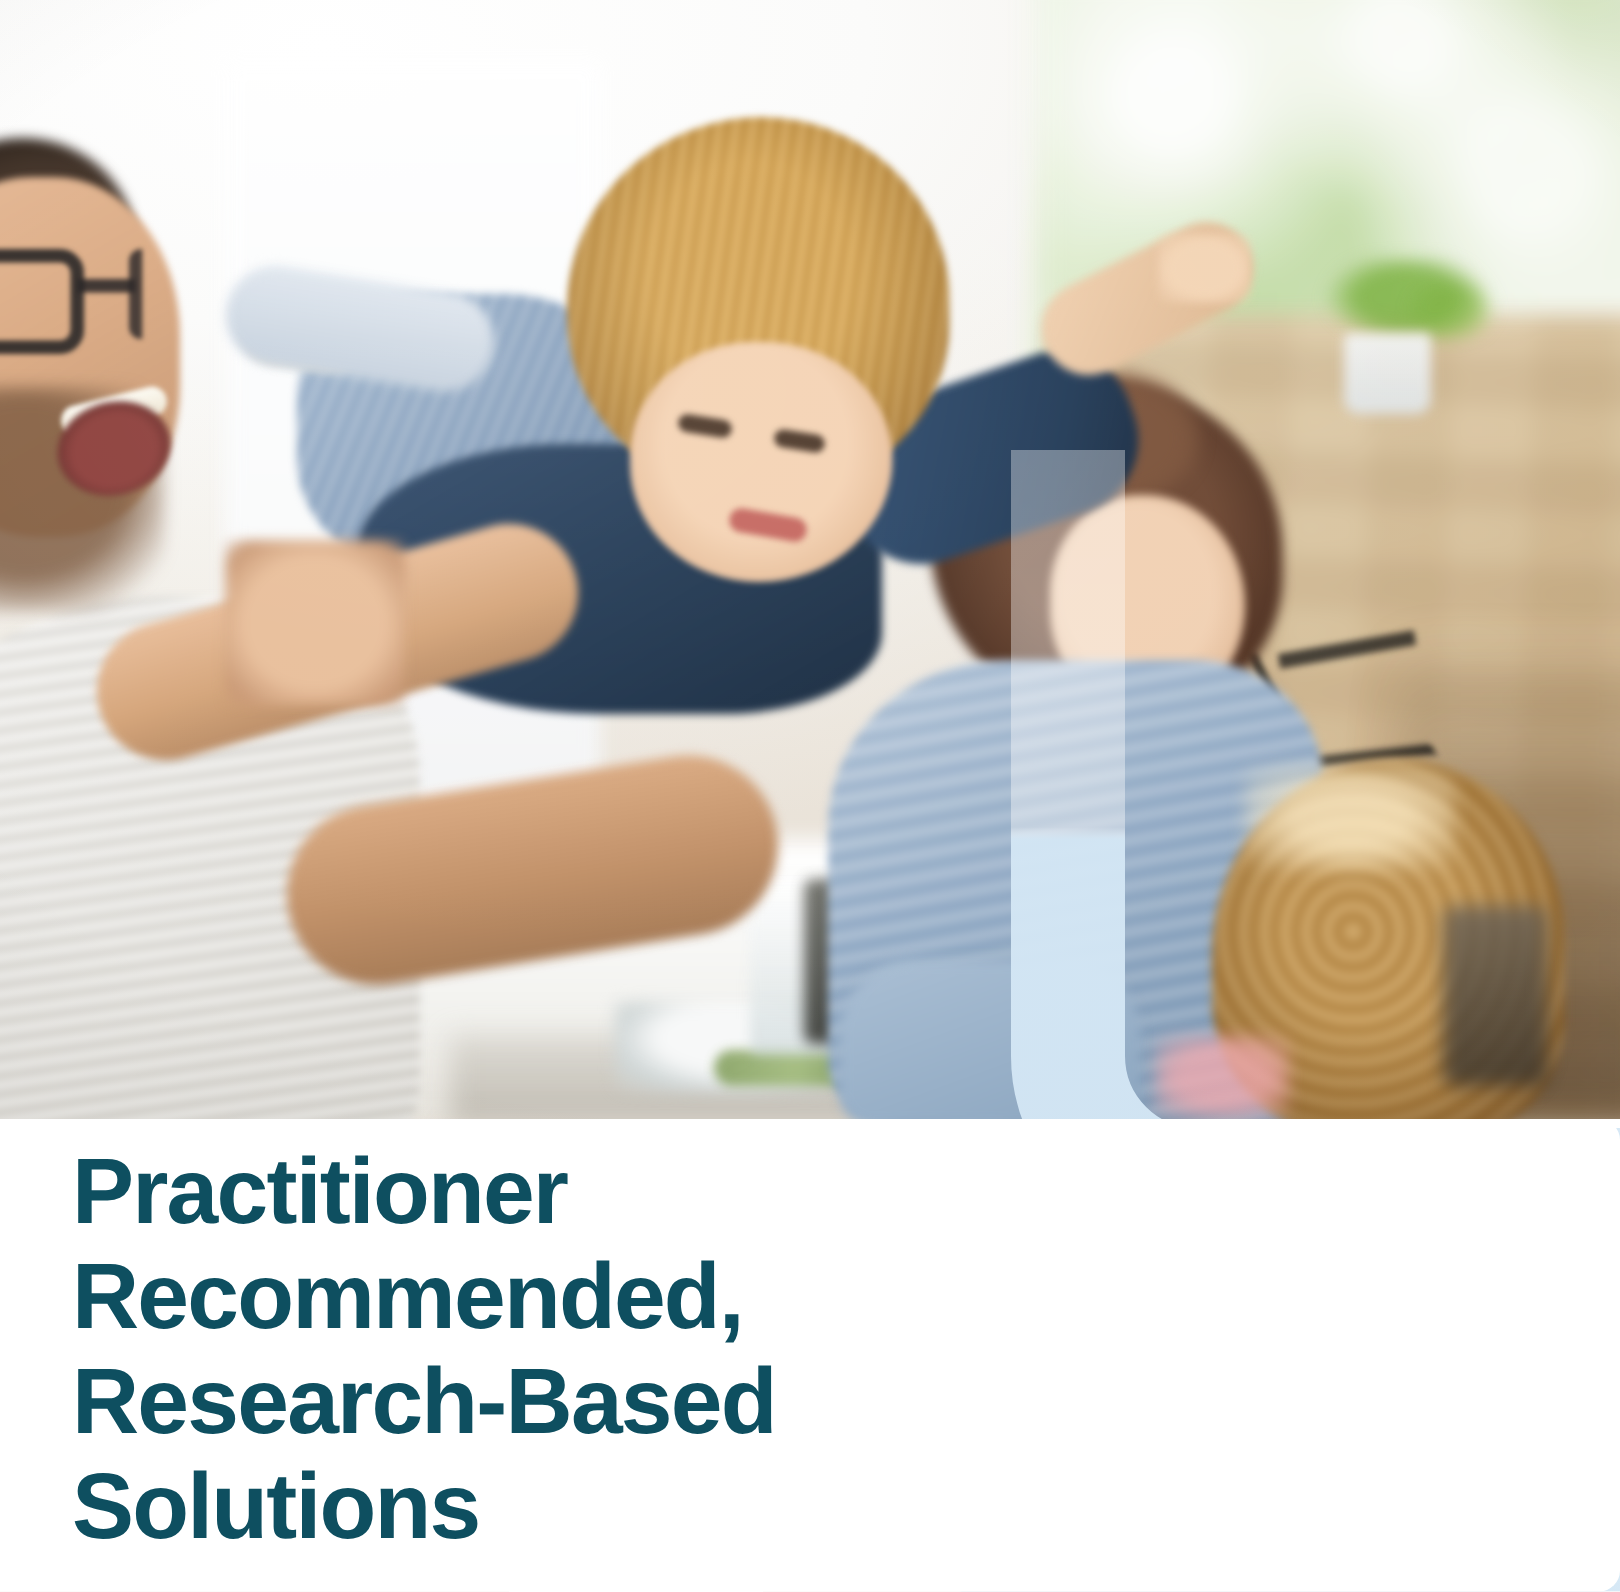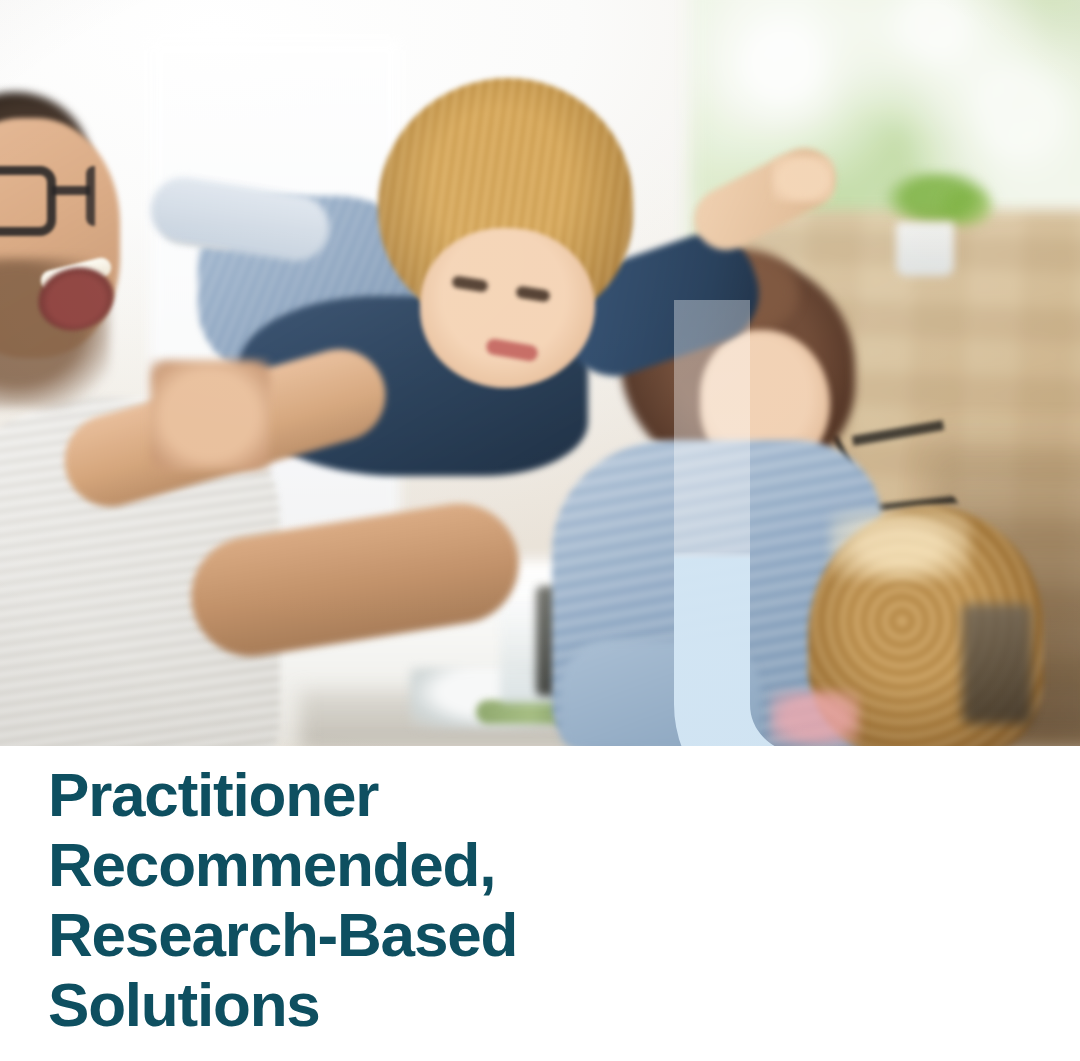--- a/index.html
+++ b/index.html
@@ -362,20 +362,21 @@
     pointer-events:none;
   }
   .watermark svg{ display:block; width:100%; height:100%; }
 
   
   .content{
     position:absolute; left:0; top:746px;
     width:1080px; height:315px;
     background:#ffffff;
     overflow:hidden;
+    border-radius:14px;
   }
   .headline{
     position:absolute;
     left:48px; top:14px;
     width:620px;
     font-family:"Liberation Sans", sans-serif;
     font-weight:bold;
     font-size:62px;
     line-height:70px;
     letter-spacing:-1.2px;

